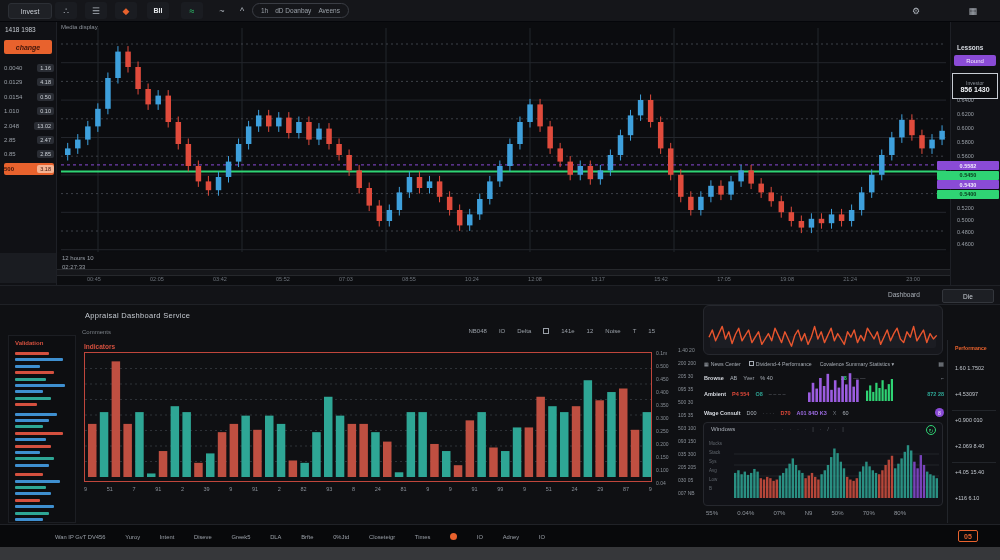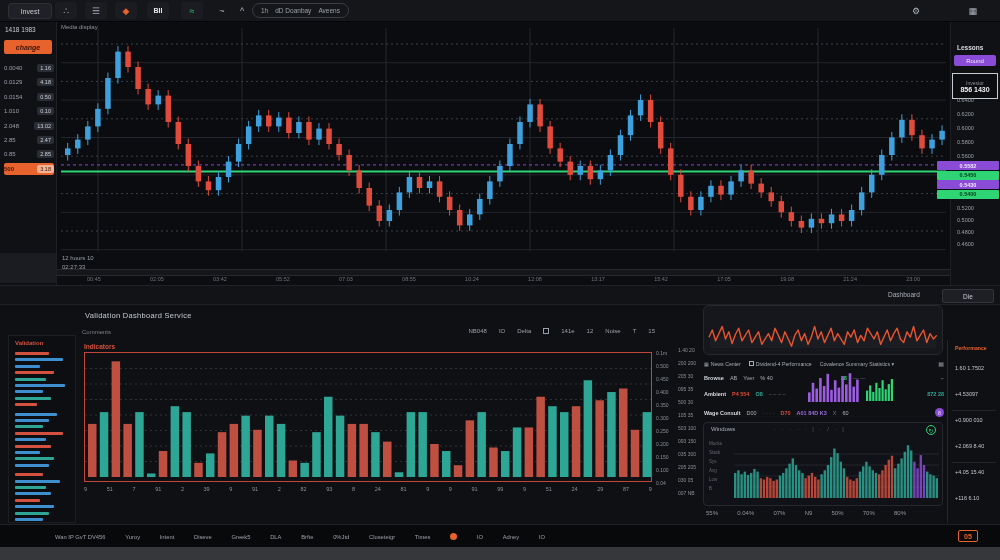--- a/index.html
+++ b/index.html
@@ -444,21 +444,21 @@
         <div class="ax-lab" style="top: 219px;">0.4600</div>
       </div>
   </div>
 
   <div class="abs" id="divider">
     <div id="div-label">Dashboard</div>
     <div id="div-btn">Die</div>
   </div>
 
   <div class="abs" id="bottom">
-    <div id="b-title">Validation Dashboard Service</div>
+    <div id="b-title">Appraisal Dashboard Service</div>
     <div id="b-comments">Comments</div>
     <div id="b-ind">Indicators</div>
 
     <div id="log-panel">
       <div id="log-head">Validation</div>
     <div class="log-line" style="top: 16px; width: 33.6px; background: rgb(212, 80, 63);"></div>
         <div class="log-line" style="top: 22.4px; width: 47.6px; background: rgb(62, 143, 208);"></div>
         <div class="log-line" style="top: 28.8px; width: 25.2px; background: rgb(62, 143, 208);"></div>
         <div class="log-line" style="top: 35.2px; width: 39.2px; background: rgb(212, 80, 63);"></div>
         <div class="log-line" style="top: 41.6px; width: 30.8px; background: rgb(46, 166, 149);"></div>

